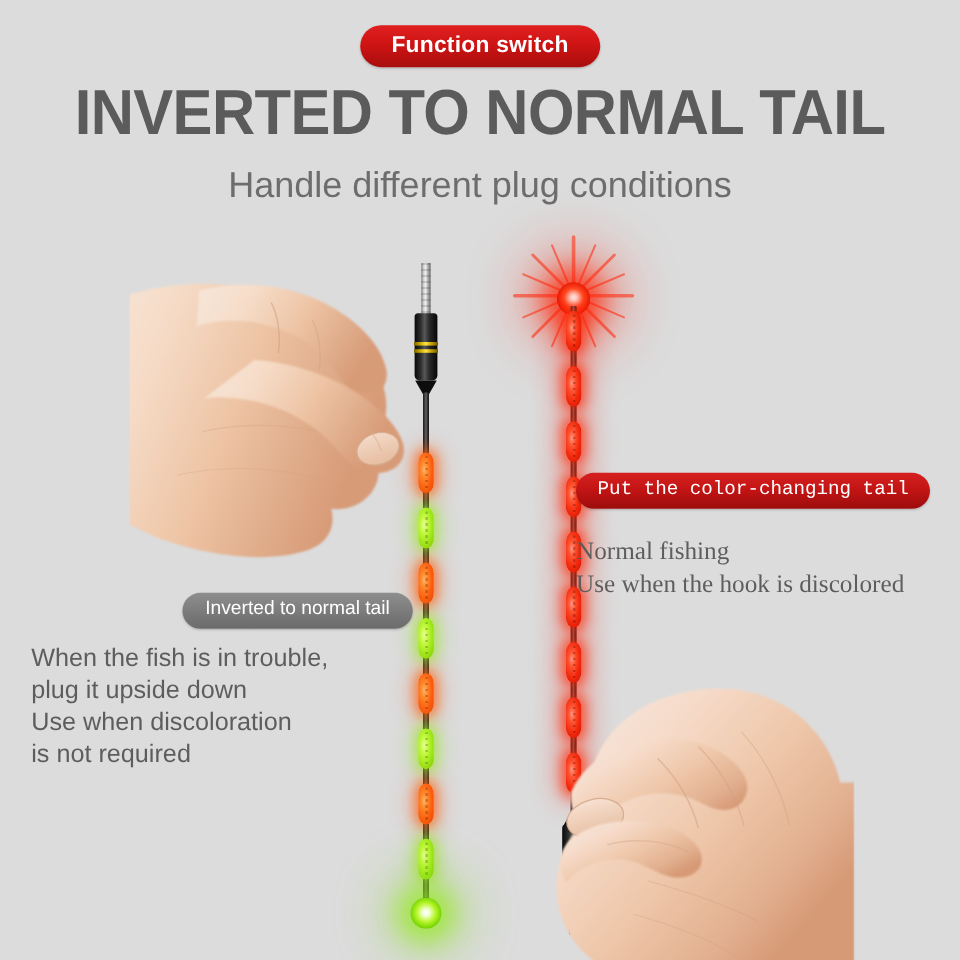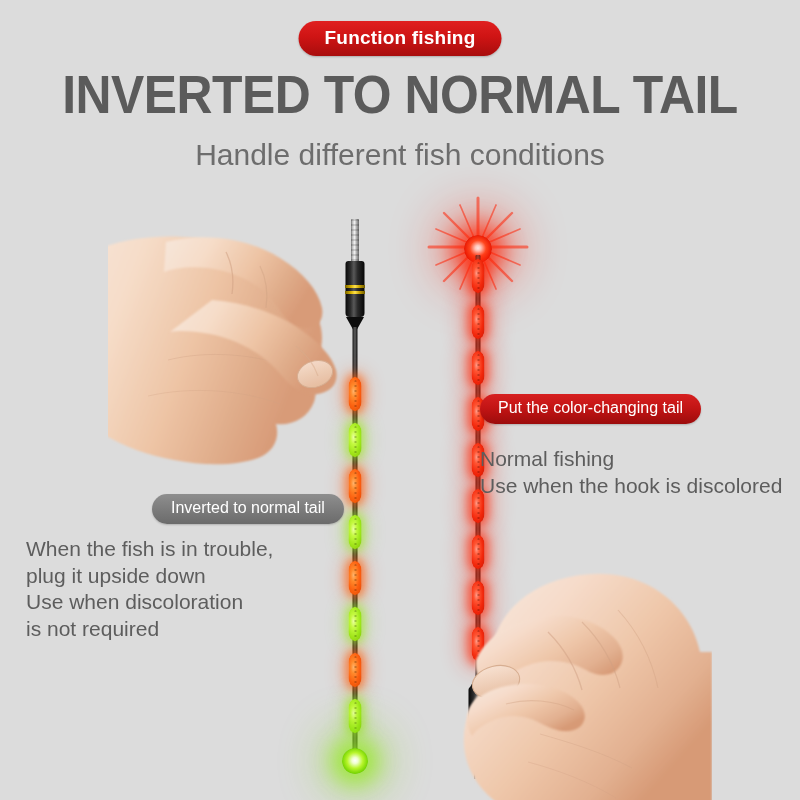--- a/index.html
+++ b/index.html
@@ -41,32 +41,34 @@
     background:linear-gradient(180deg,#8e8e8e 0%,#7c7c7c 50%,#6b6b6b 100%);
     color:#fff; font-size:16px; white-space:nowrap; line-height:1;
     box-shadow:0 1px 2px rgba(0,0,0,.2);
   }
   .badge-red2 {
     position:absolute; left:480px; top:394px;
     padding:6px 18px 8px; border-radius:16px;
     background:linear-gradient(180deg,#d62020 0%,#c21414 48%,#9c0c0c 100%);
     color:#fff; font-size:16px; white-space:nowrap; line-height:1;
     box-shadow:0 1px 2px rgba(0,0,0,.2);
+    font-family:Liberation Mono, monospace;
   }
 
   
   .desc-left {
     position:absolute; right:474px; top:536px; width:300px;
     color:#5d5d5d; font-size:21px; line-height:1.27;
     white-space:pre-line;
   }
   .desc-right {
     position:absolute; left:480px; top:446px; width:320px;
     text-align:left; color:#5d5d5d; font-size:21px; line-height:1.27;
     white-space:pre-line;
+    font-family:Liberation Serif, serif;
   }
 
   
   .rod { position:absolute; }
   .shaft {
     position:absolute; left:50%; transform:translateX(-50%);
     width:5px;
     background:linear-gradient(90deg,#1b1b1b 0%,#4a4a4a 38%,#6e6e6e 50%,#3a3a3a 66%,#151515 100%);
     border-radius:1px;
   }
@@ -137,23 +139,23 @@
 
   
   .hand { position:absolute; }
   .hand svg { display:block; }
 </style>
 </head>
 <body>
 
 <div class="stage">
 
-  <div class="badge-top">Function fishing</div>
+  <div class="badge-top">Function switch</div>
   <div class="headline">INVERTED TO NORMAL TAIL</div>
-  <div class="subhead">Handle different fish conditions</div>
+  <div class="subhead">Handle different plug conditions</div>
 
   <div class="rod" style="left:335px; top:215px; width:40px; height:570px;">
 
     <div class="pin ribbed" style="top:4px; height:44px; width:8px;"></div>
 
     <div class="base" style="top:46px; height:72px;">
       <div class="body" style="top:0; height:56px;"></div>
       <div class="band" style="top:24px;"></div>
       <div class="band" style="top:30px;"></div>
       <div class="taper" style="top:56px; border-top:16px solid #0d0d0d;"></div>

